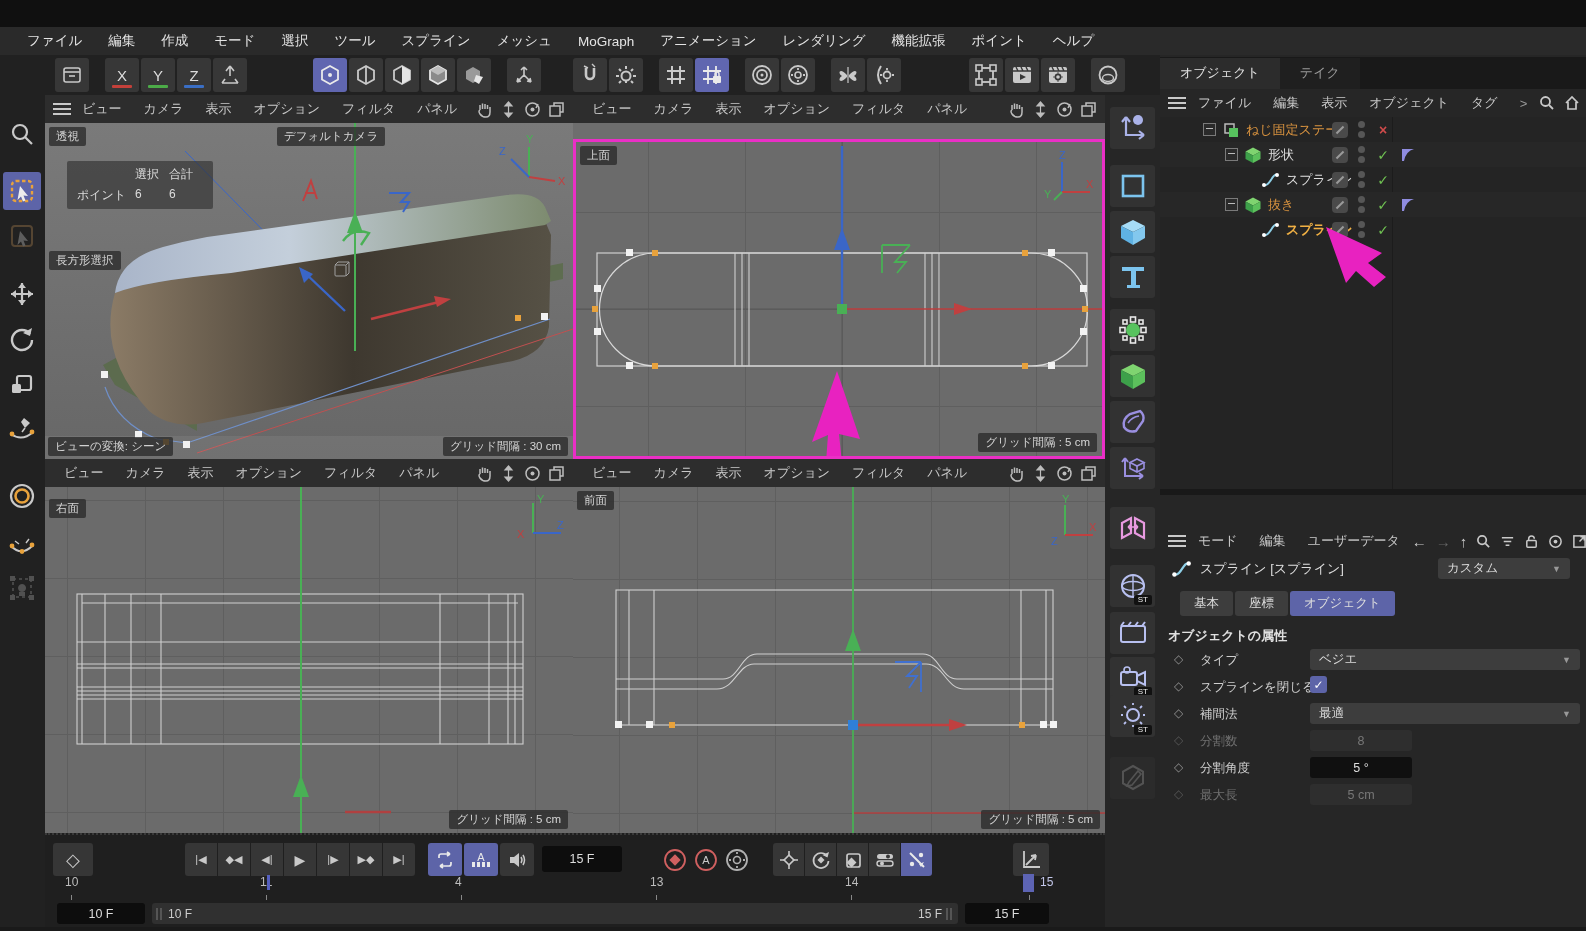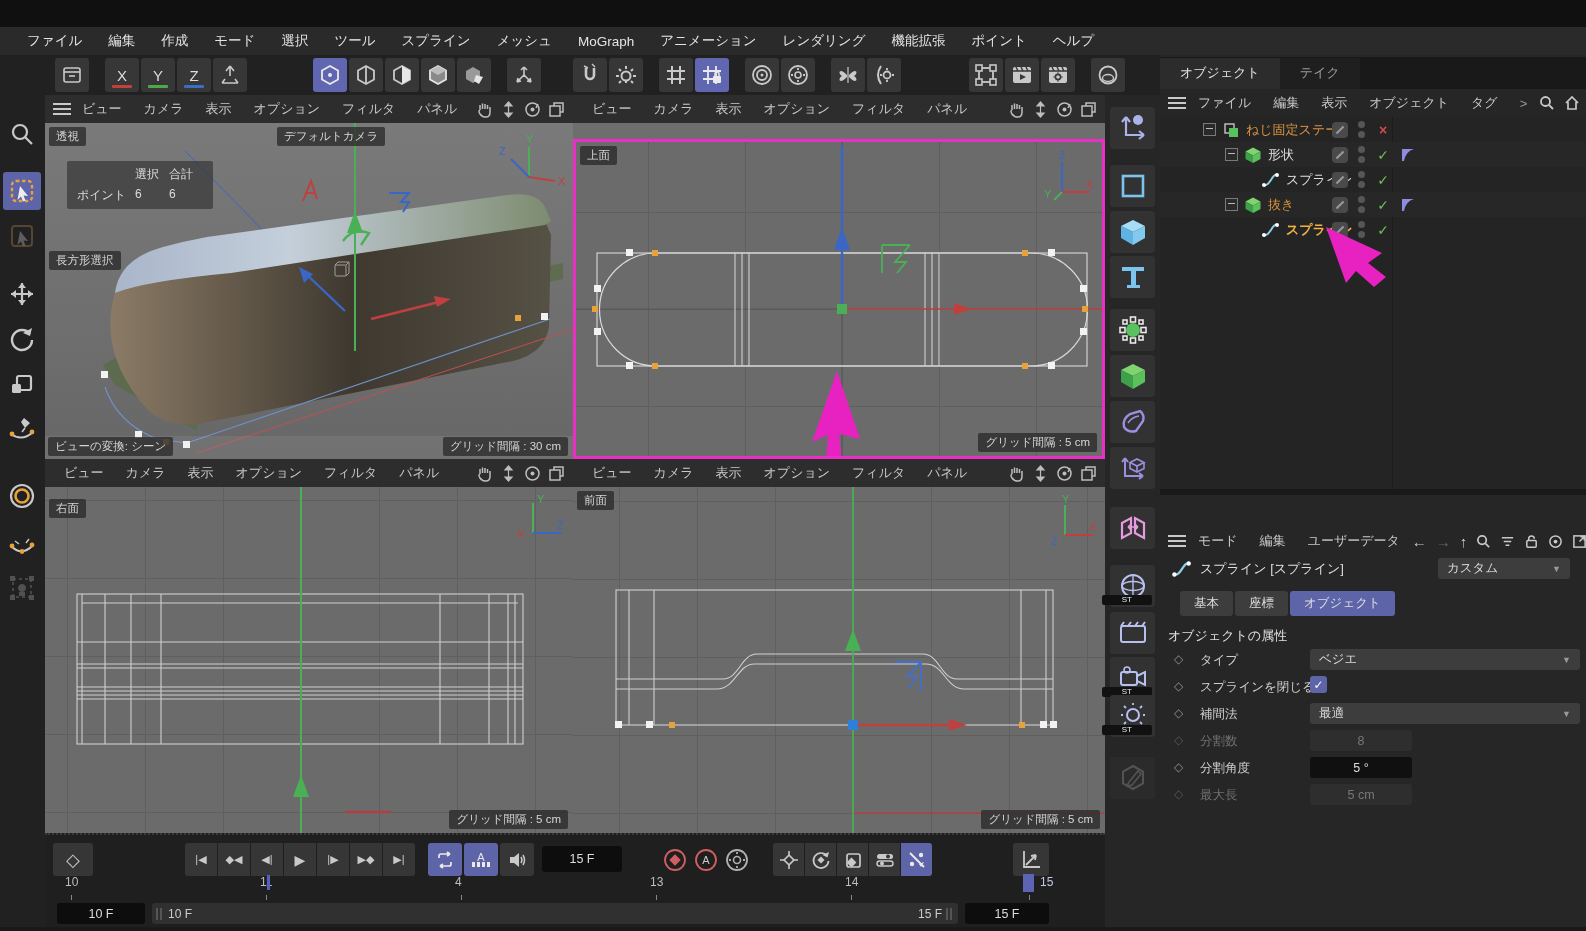--- a/index.html
+++ b/index.html
@@ -28,21 +28,21 @@
   .vpcontent{position:absolute;left:0;right:0;bottom:0;overflow:hidden;}
   .gridbg{background-color:#6b6b6b;background-image:linear-gradient(#5f5f5f 1px,transparent 1px),linear-gradient(90deg,#5f5f5f 1px,transparent 1px);}
   .chip{position:absolute;background:rgba(42,42,42,.78);color:#d6d6d6;font-size:11.5px;padding:1px 7px;border-radius:2px;white-space:nowrap;line-height:17px;}
   .hud{position:absolute;background:rgba(44,44,44,.6);color:#ddd;font-size:12px;padding:5px 10px;border-radius:2px;display:grid;grid-template-columns:58px 34px 34px;row-gap:4px;}
   .vpband{position:absolute;left:0;right:0;bottom:0;height:23px;background:rgba(255,255,255,.07);}
   .hamb{width:18px;height:12px;background:linear-gradient(#c9c9c9 2px,transparent 2px);background-size:100% 5px;flex:none;}
   
   .cmdbar{position:absolute;left:1105px;top:68px;width:55px;height:838px;background:#262626;}
   .cbtn{position:absolute;left:5px;width:45px;height:42px;border-radius:3px;background:#323232;display:flex;align-items:center;justify-content:center;}
   .cbtn.dim{opacity:.45;}
-  .stbadge{position:absolute;right:3px;bottom:2px;background:#111;color:#eee;font-size:8px;padding:0 20px;border-radius:2px;line-height:10px;}
+  .stbadge{position:absolute;right:3px;bottom:2px;background:#111;color:#eee;font-size:8px;padding:0 4px;border-radius:2px;line-height:10px;}
   
   .rpanel{position:absolute;left:1160px;top:28px;width:426px;height:872px;background:#262626;}
   .tabbar{position:absolute;left:0;right:0;height:32px;background:#191919;display:flex;align-items:flex-end;}
   .rtab{padding:6px 20px 7px;font-size:13px;color:#9b9b9b;background:#1f1f1f;}
   .rtab.active{background:#2c2c2c;color:#e2e2e2;}
   .pmenu{position:absolute;left:0;right:0;height:28px;display:flex;align-items:center;font-size:13px;color:#c9c9c9;padding:0 8px;box-sizing:border-box;gap:2px;}
   .pmenu .mi{padding:0 10px;white-space:nowrap;}
   .picons{margin-left:auto;display:flex;gap:9px;align-items:center;}
   .treearea{position:absolute;left:0;right:0;background:#242424;}
   .orow{position:absolute;left:0;right:0;height:25px;display:flex;align-items:center;}
@@ -911,21 +911,21 @@
     </div>
     <div class="btab" style="left:20px;top:536px">
         <span>基本</span>
       </div>
     <div class="btab" style="left:75px;top:536px">
         <span>座標</span>
       </div>
     <div class="btab active" style="left:130px;top:536px">
         <span>オブジェクト</span>
       </div>
-    <div class="abs" style="left:8px;top:572px;font-size:13px;font-weight:normal;color:#e0e0e0">オブジェクトの属性</div>
+    <div class="abs" style="left:8px;top:572px;font-size:13px;font-weight:bold;color:#e0e0e0">オブジェクトの属性</div>
 
     <span class="bullet" style="left:14px;top:597px">◇</span>
     <span class="alabel" style="left:40px;top:597px">タイプ</span>
     <div class="drop" style="left:150px;top:594px;width:270px">
       <span>ベジエ</span>
       <span class="arr">▼</span>
     </div>
 
     <span class="bullet" style="left:14px;top:624px">◇</span>
     <span class="alabel" style="left:40px;top:624px">スプラインを閉じる</span>

